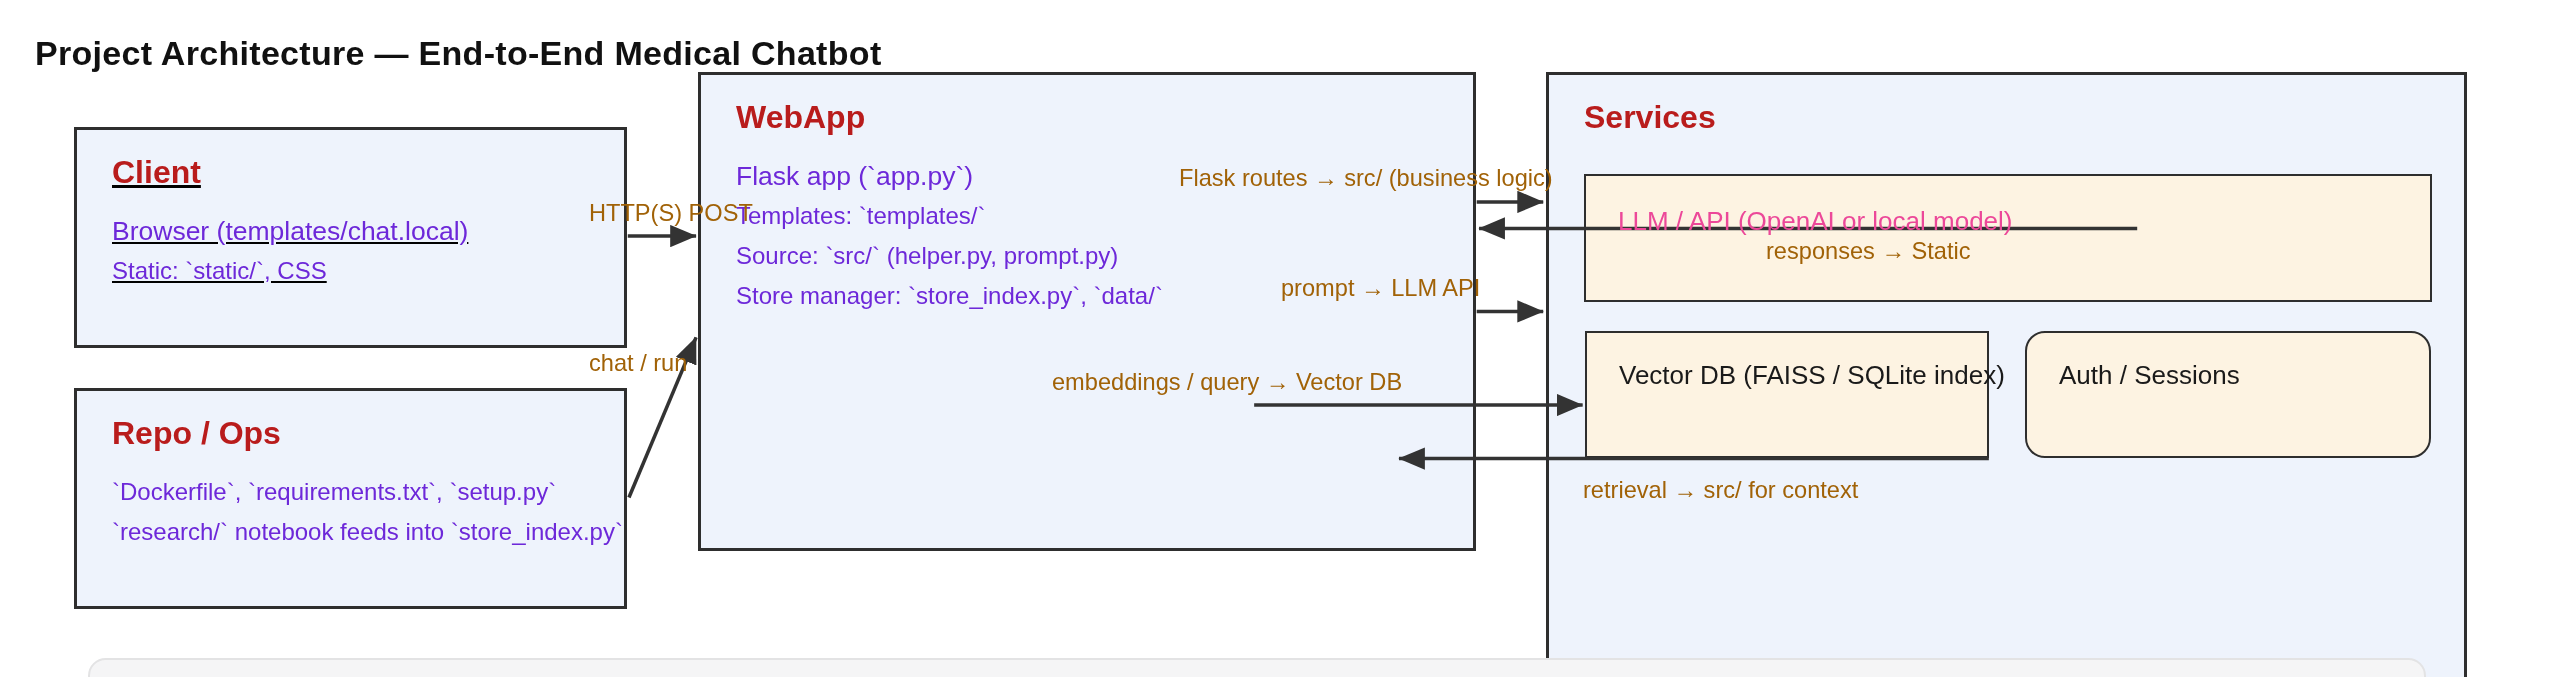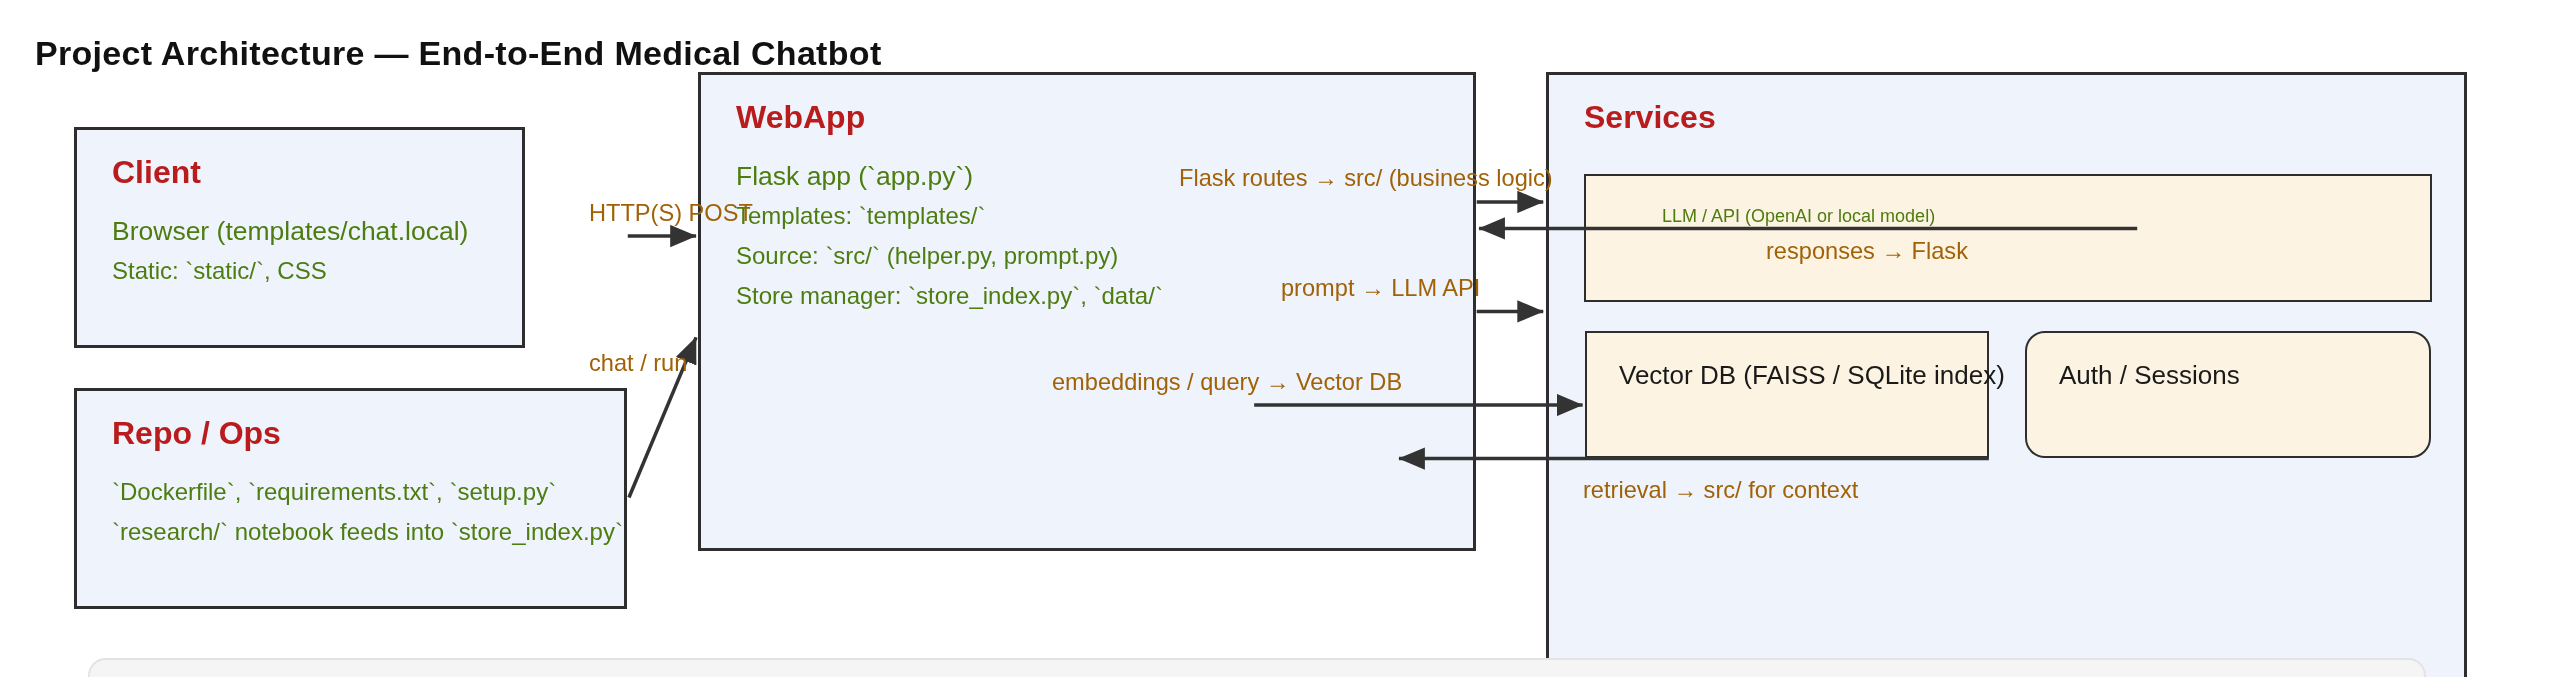--- a/index.html
+++ b/index.html
@@ -30,21 +30,21 @@
   .node-title {
     font-size: 32px;
     font-weight: bold;
     color: #b91c1c;
     line-height: 37px;
     white-space: nowrap;
   }
   .node-body { margin-top: 20px; }
   .node-line {
     font-size: 24px;
-    color: #4d7c0f;
+    color: #6d28d9;
     line-height: 40px;
     white-space: nowrap;
   }
   .node-line.lead { font-size: 26.5px; }
   .subbox {
     position: absolute;
     background: #fdf3e2;
     border: 2.9px solid #2e2e2e;
     box-sizing: border-box;
     padding: 27px 0 0 32px;
@@ -70,34 +70,33 @@
     pointer-events: none;
   }
   .edge-label {
     position: absolute;
     font-size: 23.6px;
     color: #a16207;
     white-space: nowrap;
   }
   .float-label {
     position: absolute;
-    font-size: 18px;
-    color: #4d7c0f;
+    font-size: 26px;
+    color: #ec4899;
     white-space: nowrap;
-    margin-left: 44px;
   }
 </style>
 </head>
 <body>
 
 <div class="canvas">
 
   <div class="page-title">Project Architecture — End-to-End Medical Chatbot</div>
 
-  <div class="node" style="left:74px; top:127px; width:451px; height:221px;">
+  <div class="node" style="left:74px; top:127px; width:553px; height:221px;text-decoration:underline;">
     <div class="node-title">Client</div>
     <div class="node-body">
       <div class="node-line lead">Browser (templates/chat.local)</div>
       <div class="node-line">Static: `static/`, CSS</div>
     </div>
   </div>
 
   <div class="node" style="left:74px; top:388px; width:553px; height:221px;">
     <div class="node-title">Repo / Ops</div>
     <div class="node-body">
@@ -145,19 +144,19 @@
     <line x1="2508" y1="529" x2="2621" y2="529" stroke="#333333" stroke-width="6" marker-end="url(#ah)"></line>
     <line x1="2130" y1="688" x2="2688" y2="688" stroke="#333333" stroke-width="6" marker-end="url(#ah)"></line>
     <line x1="3378" y1="779" x2="2376" y2="779" stroke="#333333" stroke-width="6" marker-end="url(#ah)"></line>
   </svg>
 
   <div class="float-label" style="left:1618px; top:206px;">LLM / API (OpenAI or local model)</div>
 
   <div class="edge-label" style="left:589px; top:200px;">HTTP(S) POST</div>
   <div class="edge-label" style="left:589px; top:350px;">chat / run</div>
   <div class="edge-label" style="left:1179px; top:165px;">Flask routes → src/ (business logic)</div>
-  <div class="edge-label" style="left:1766px; top:238px;">responses → Flask</div>
+  <div class="edge-label" style="left:1766px; top:238px;">responses → Static</div>
   <div class="edge-label" style="left:1281px; top:275px;">prompt → LLM API</div>
   <div class="edge-label" style="left:1583px; top:477px;">retrieval → src/ for context</div>
   <div class="edge-label" style="left:1052px; top:369px;">embeddings / query → Vector DB</div>
 
 </div>
 
 
 </body></html>

